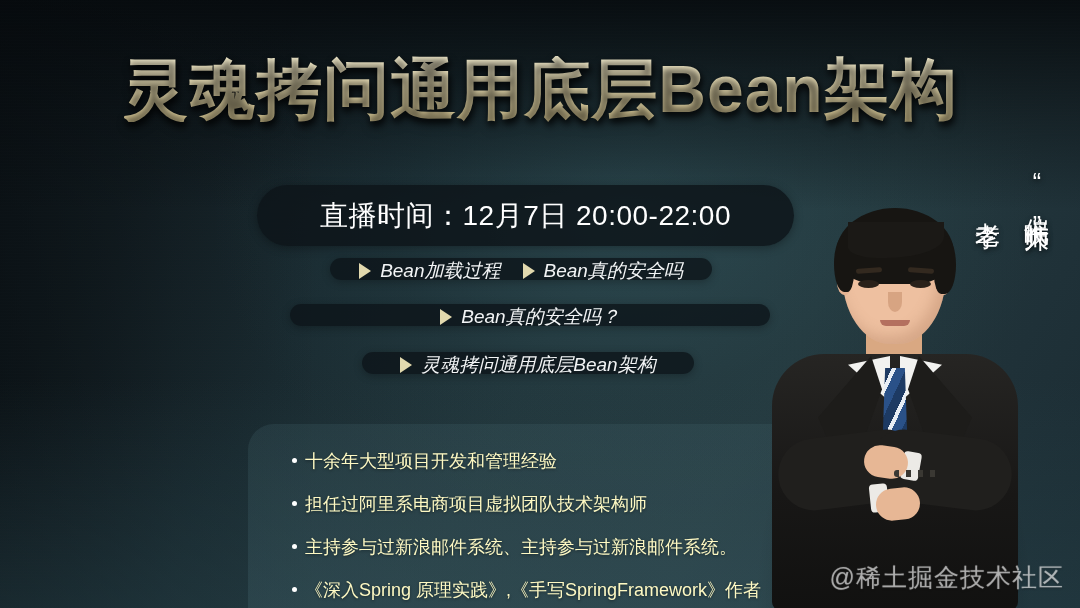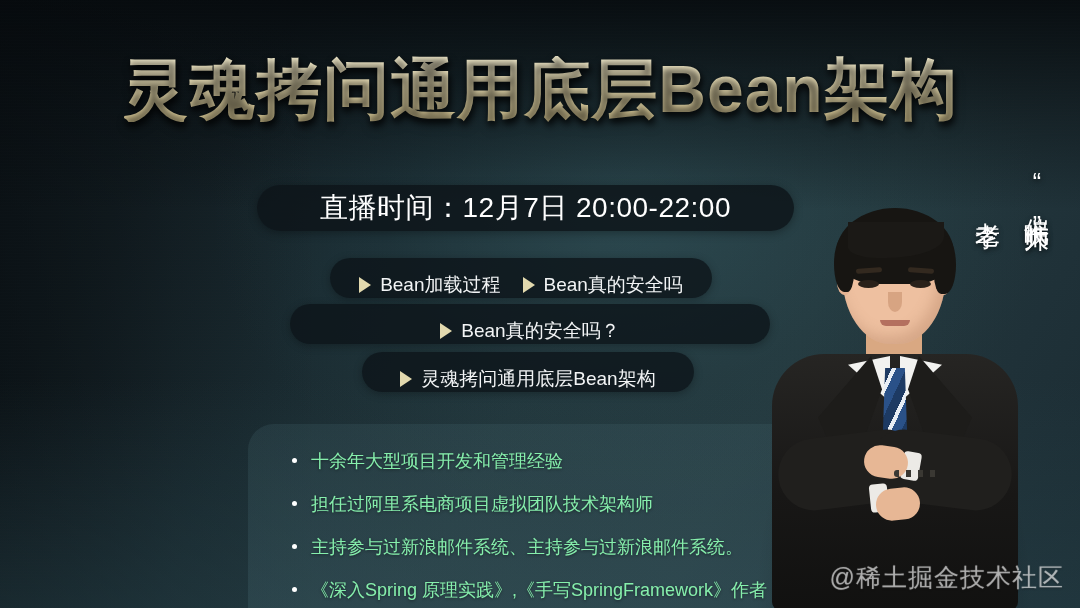--- a/index.html
+++ b/index.html
@@ -92,34 +92,35 @@
     background: rgba(13,20,25,0.84);
     border-radius: 999px;
     color: #ffffff;
     white-space: nowrap;
     box-shadow: 0 2px 10px rgba(0,0,0,0.32);
   }
   .pill-time {
     left: 257px;
     top: 185px;
     width: 537px;
-    height: 46px;
+    height: 61px;
     font-size: 28px;
     letter-spacing: 0.5px;
   }
   .topic-row {
     position: absolute;
     display: flex;
-    align-items: flex-end;
+    align-items: flex-start;
     justify-content: center;
     gap: 22px;
     background: rgba(13,20,25,0.80);
     border-radius: 999px;
-    height: 40px;
+    height: 22px;
     box-shadow: 0 2px 8px rgba(0,0,0,0.28);
+    font-style: italic;
   }
   .topic-row.r1 { left: 330px; top: 258px; width: 382px; }
   .topic-row.r2 { left: 290px; top: 304px; width: 480px; }
   .topic-row.r3 { left: 362px; top: 352px; width: 332px; }
 
   .topic {
     display: flex;
     align-items: center;
     gap: 9px;
     color: #f2f4f5;
@@ -147,22 +148,22 @@
   }
   .bullets {
     position: absolute;
     left: 292px;
     top: 452px;
     width: 560px;
   }
   .bullet {
     display: flex;
     align-items: baseline;
-    gap: 14px;
-    color: #86efac;
+    gap: 8px;
+    color: #fef9c3;
     font-size: 18px;
     line-height: 1;
     margin-bottom: 25px;
     text-shadow: 0 1px 3px rgba(0,0,0,0.45);
     white-space: nowrap;
   }
   .dot {
     width: 5px; height: 5px;
     border-radius: 50%;
     background: #ffffff;

